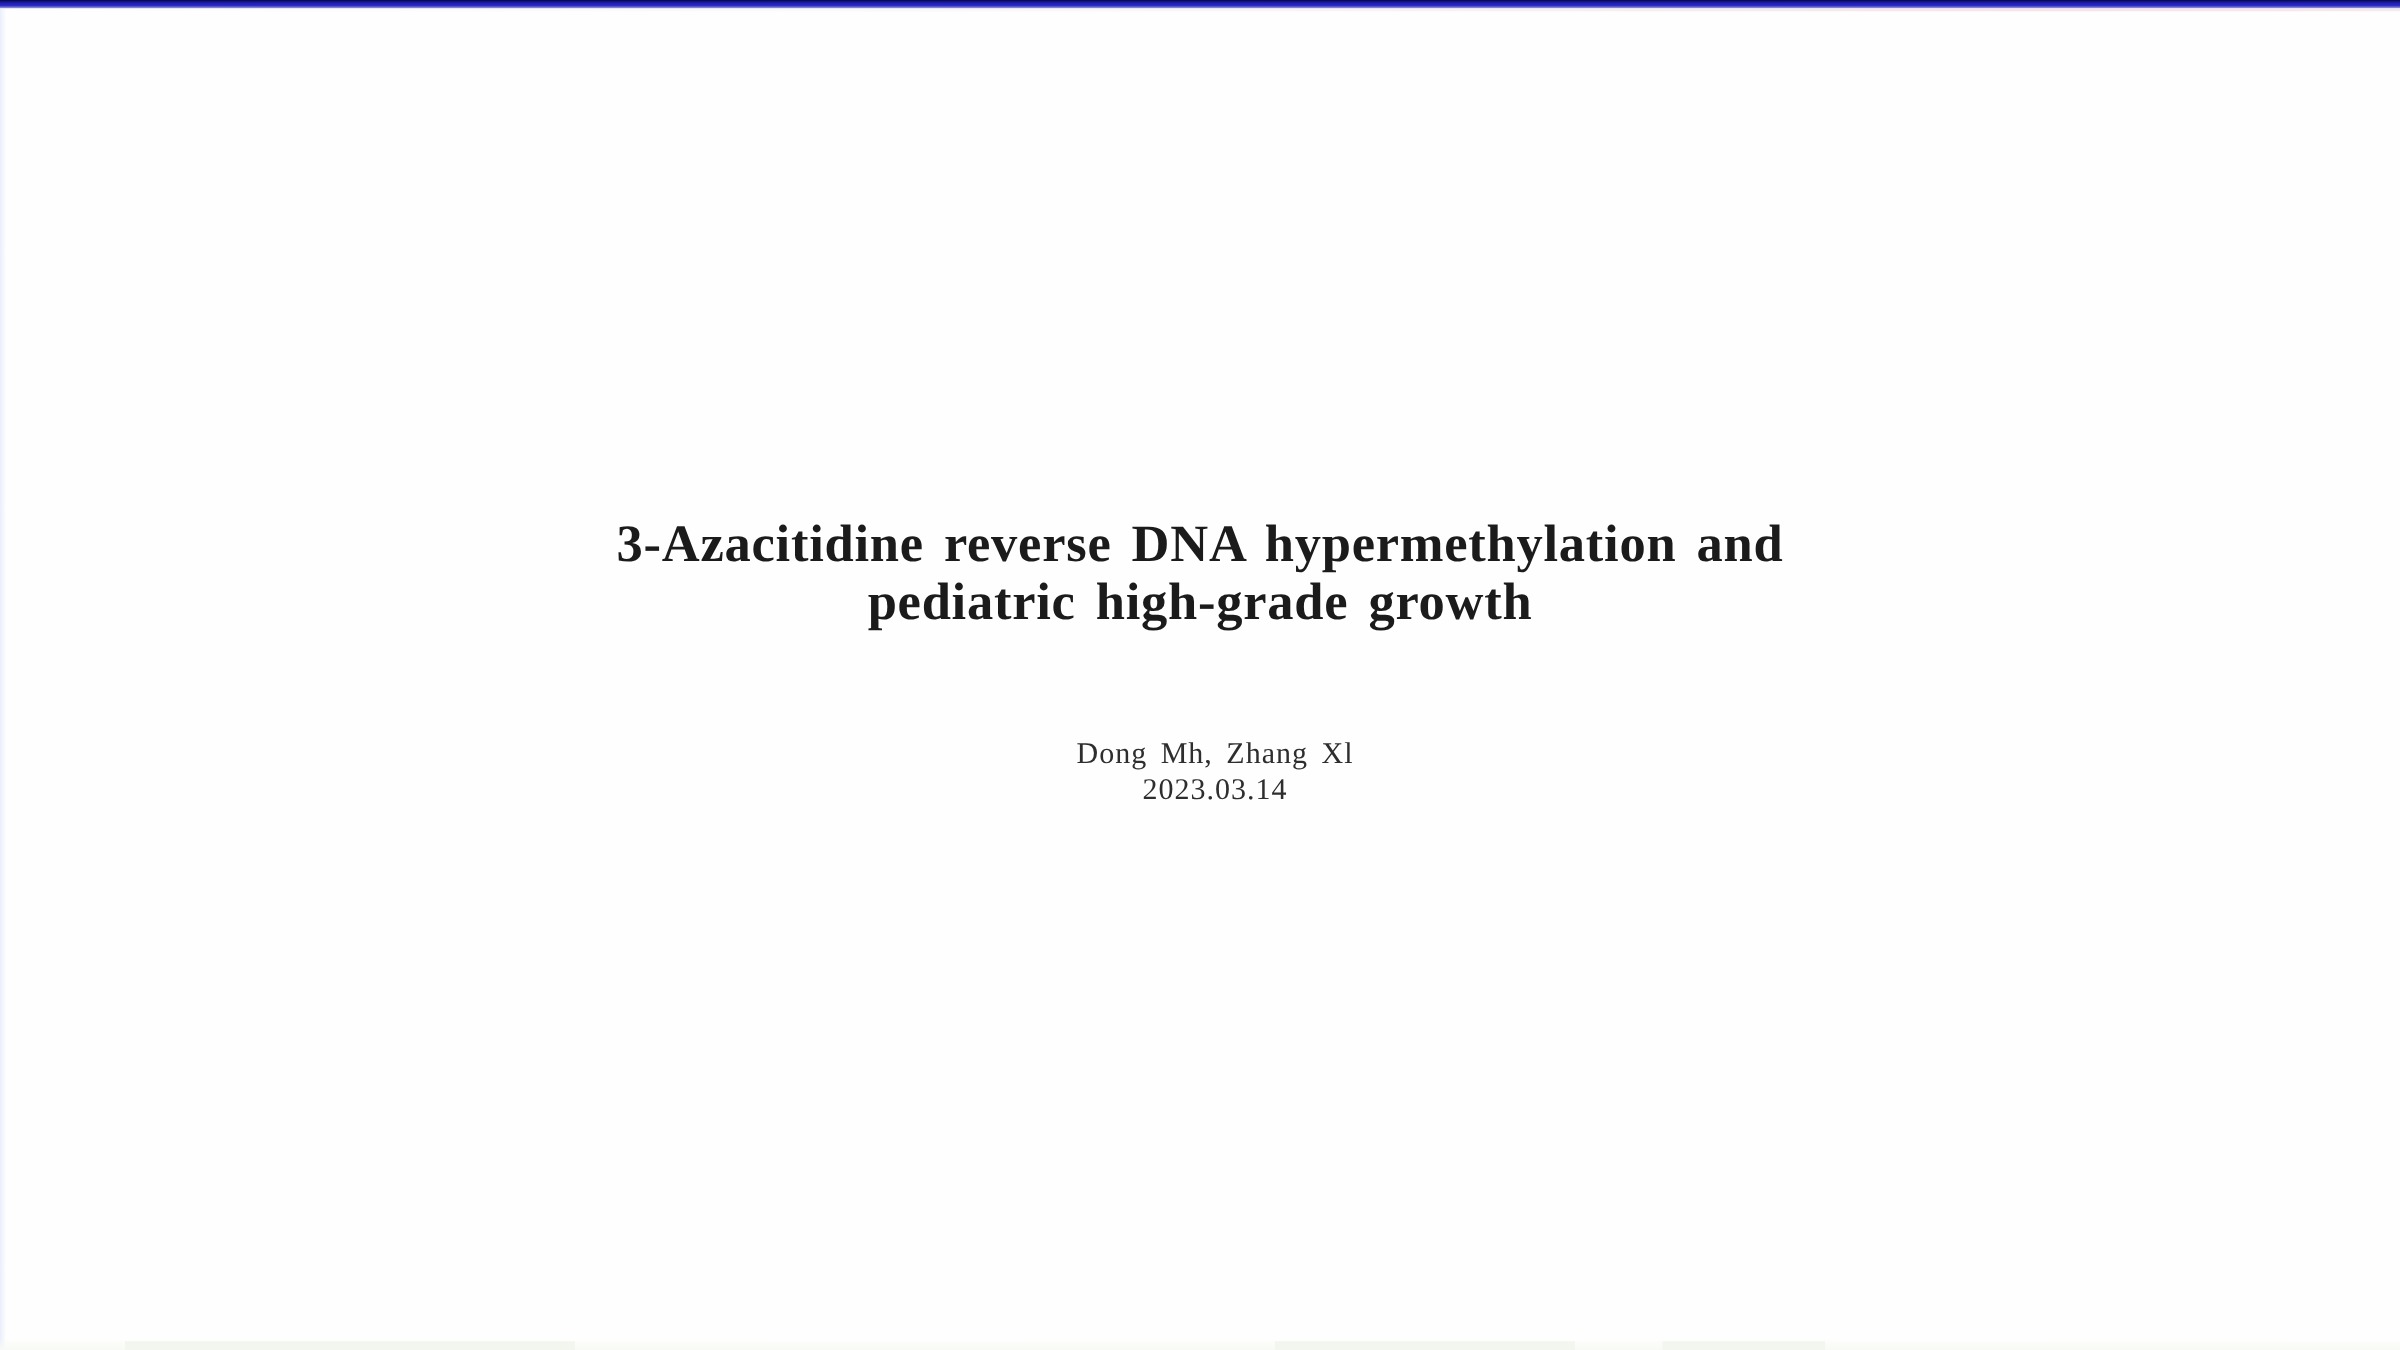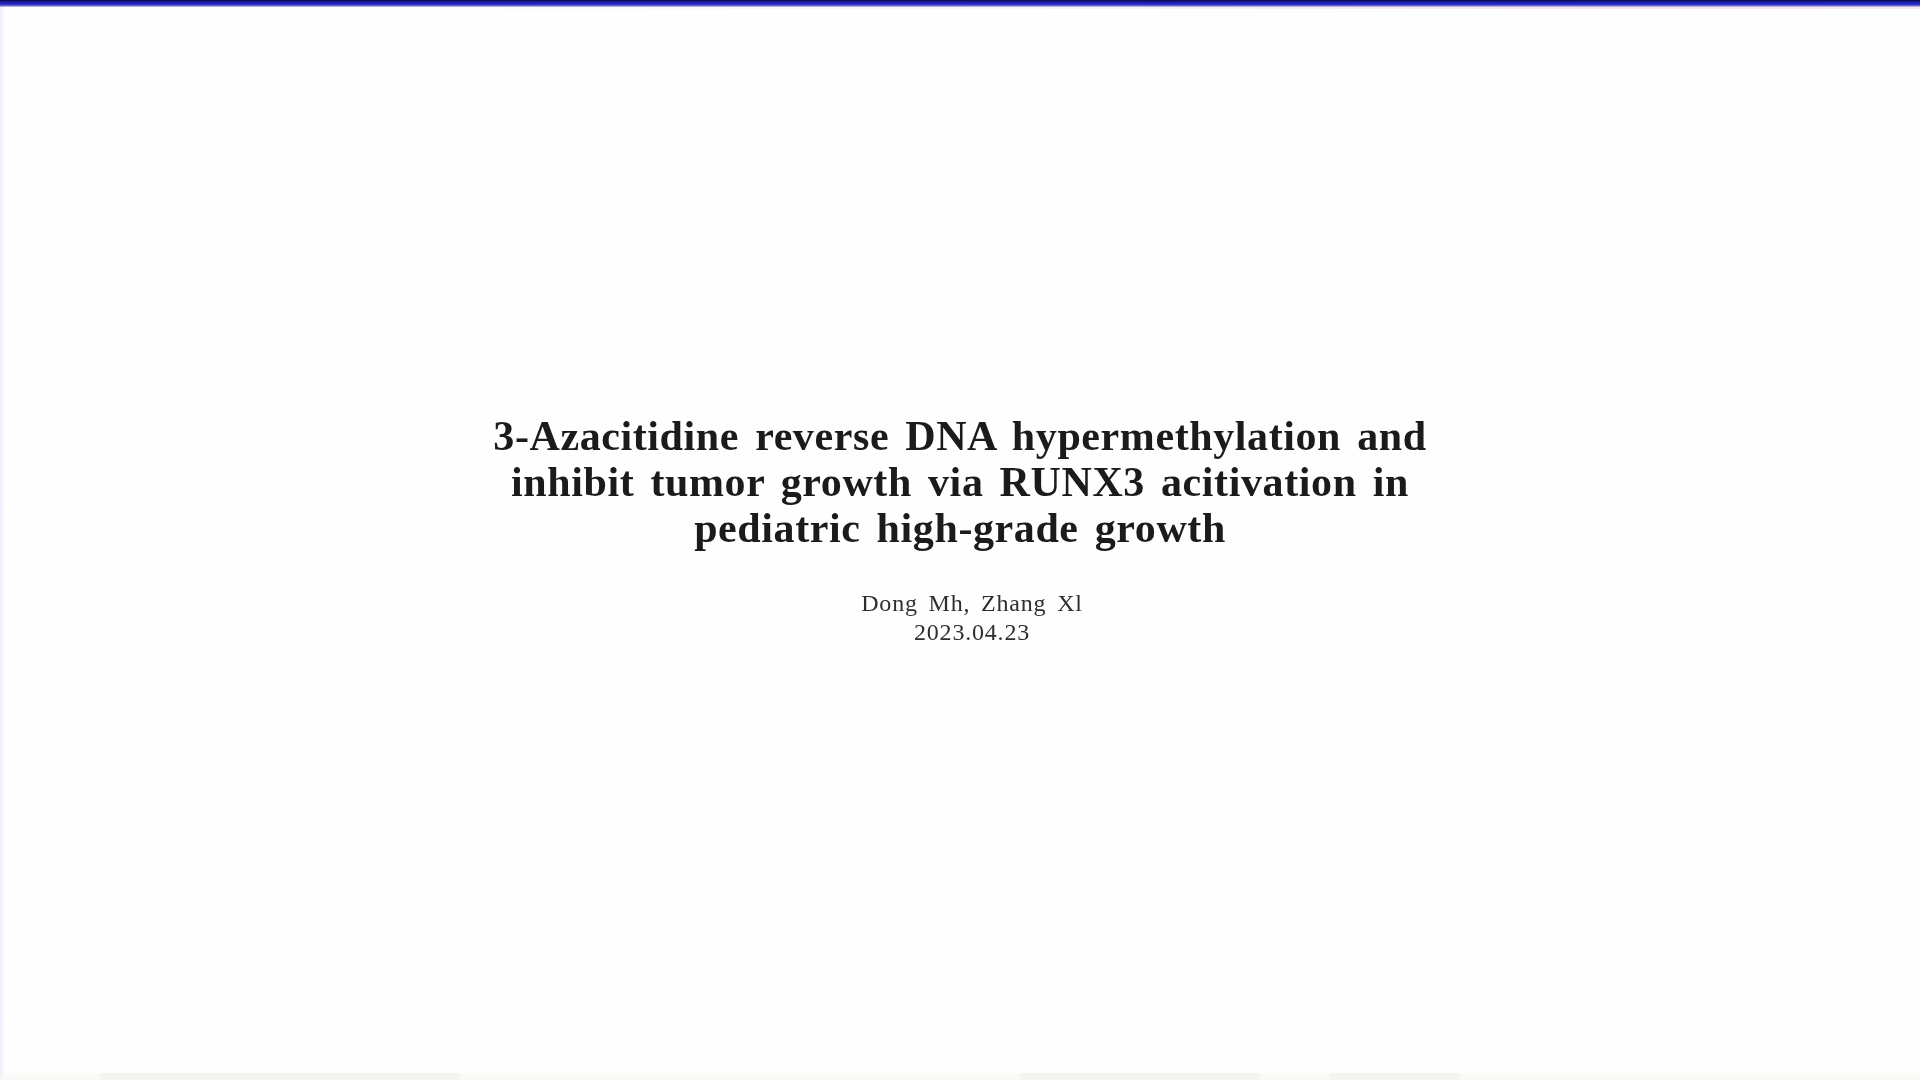--- a/index.html
+++ b/index.html
@@ -105,27 +105,26 @@
 <body>
 
 <div class="stage">
 
   <div class="top-bar"></div>
   <div class="top-bar-underline"></div>
   <div class="left-edge-tint"></div>
 
   <div class="title">
     <span class="line">3-Azacitidine reverse DNA hypermethylation and</span>
-    <span class="line">inhibit tumor growth via RUNX3 acitivation in</span>
     <span class="line">pediatric high-grade growth</span>
   </div>
 
   <div class="byline">
     <span class="row">Dong Mh, Zhang Xl</span>
-    <span class="row">2023.04.23</span>
+    <span class="row">2023.03.14</span>
   </div>
 
   <div class="bottom-edge-tint"></div>
   <div class="bottom-edge-seg seg-a"></div>
   <div class="bottom-edge-seg seg-b"></div>
   <div class="bottom-edge-seg seg-c"></div>
 
 </div>
 
 </body></html>

